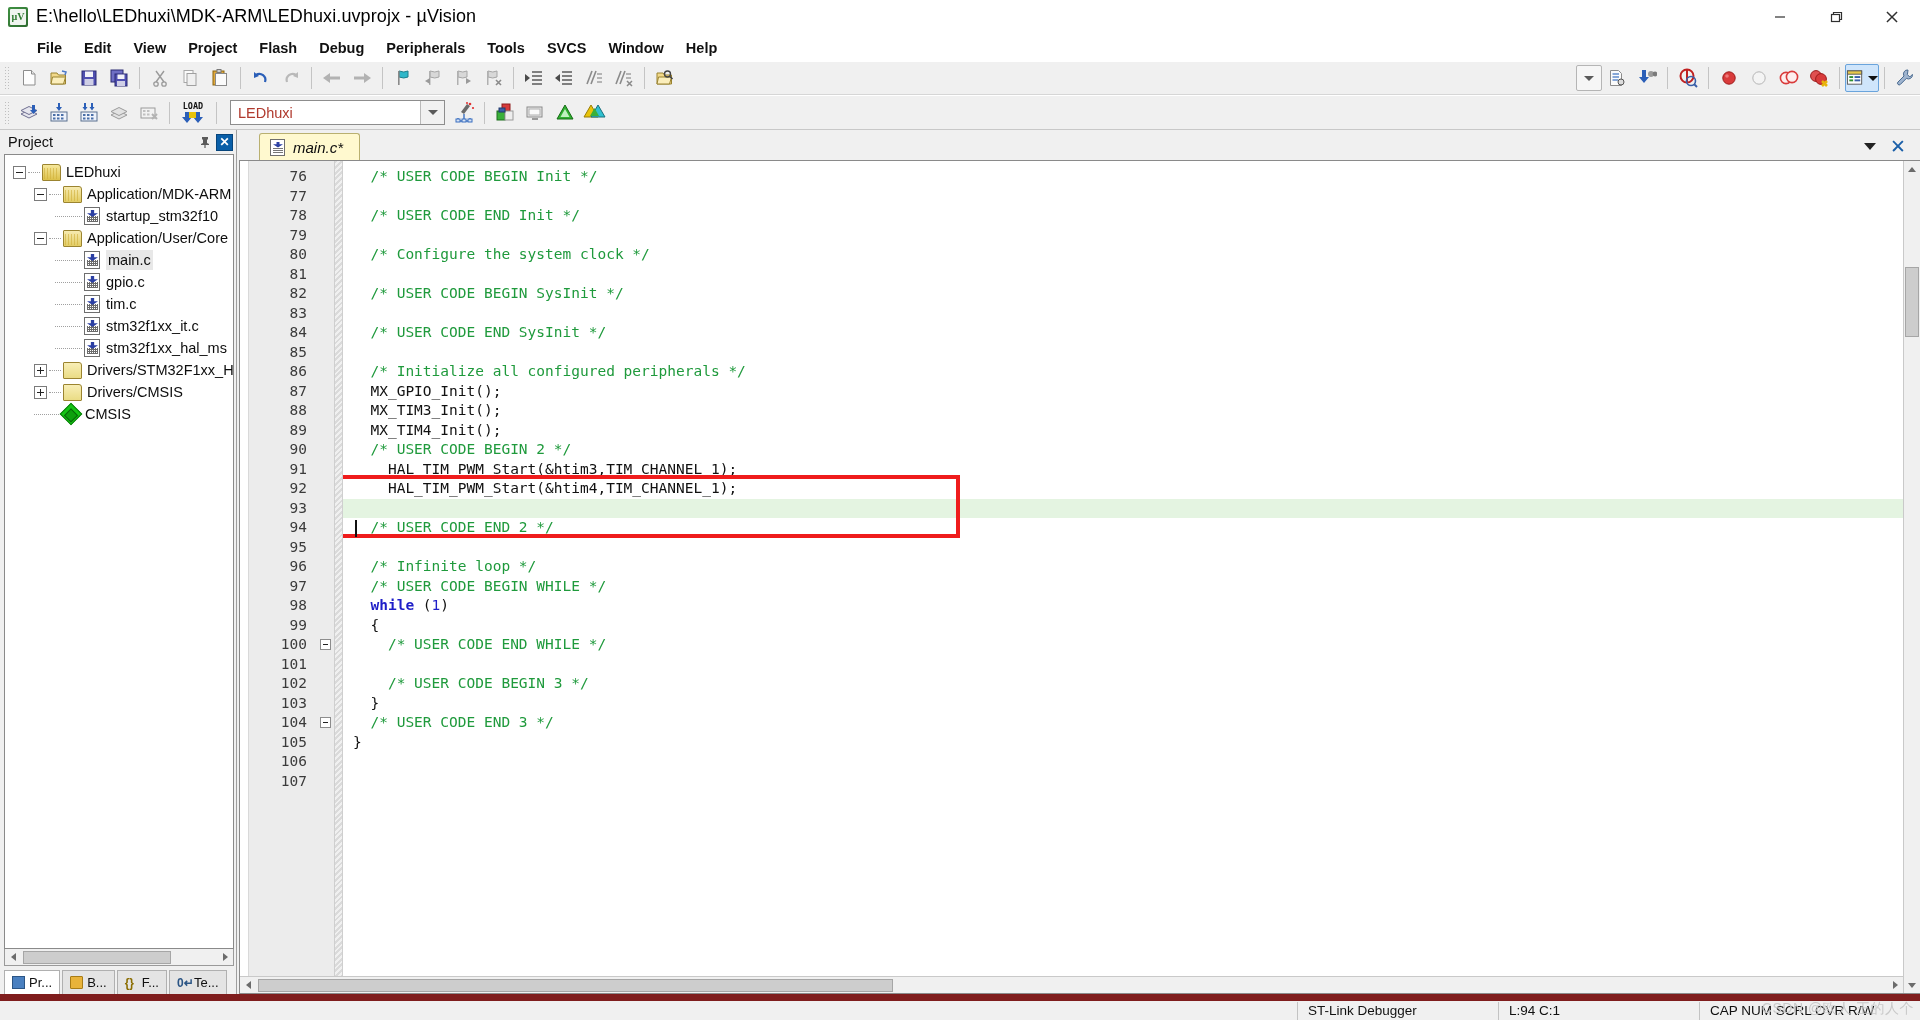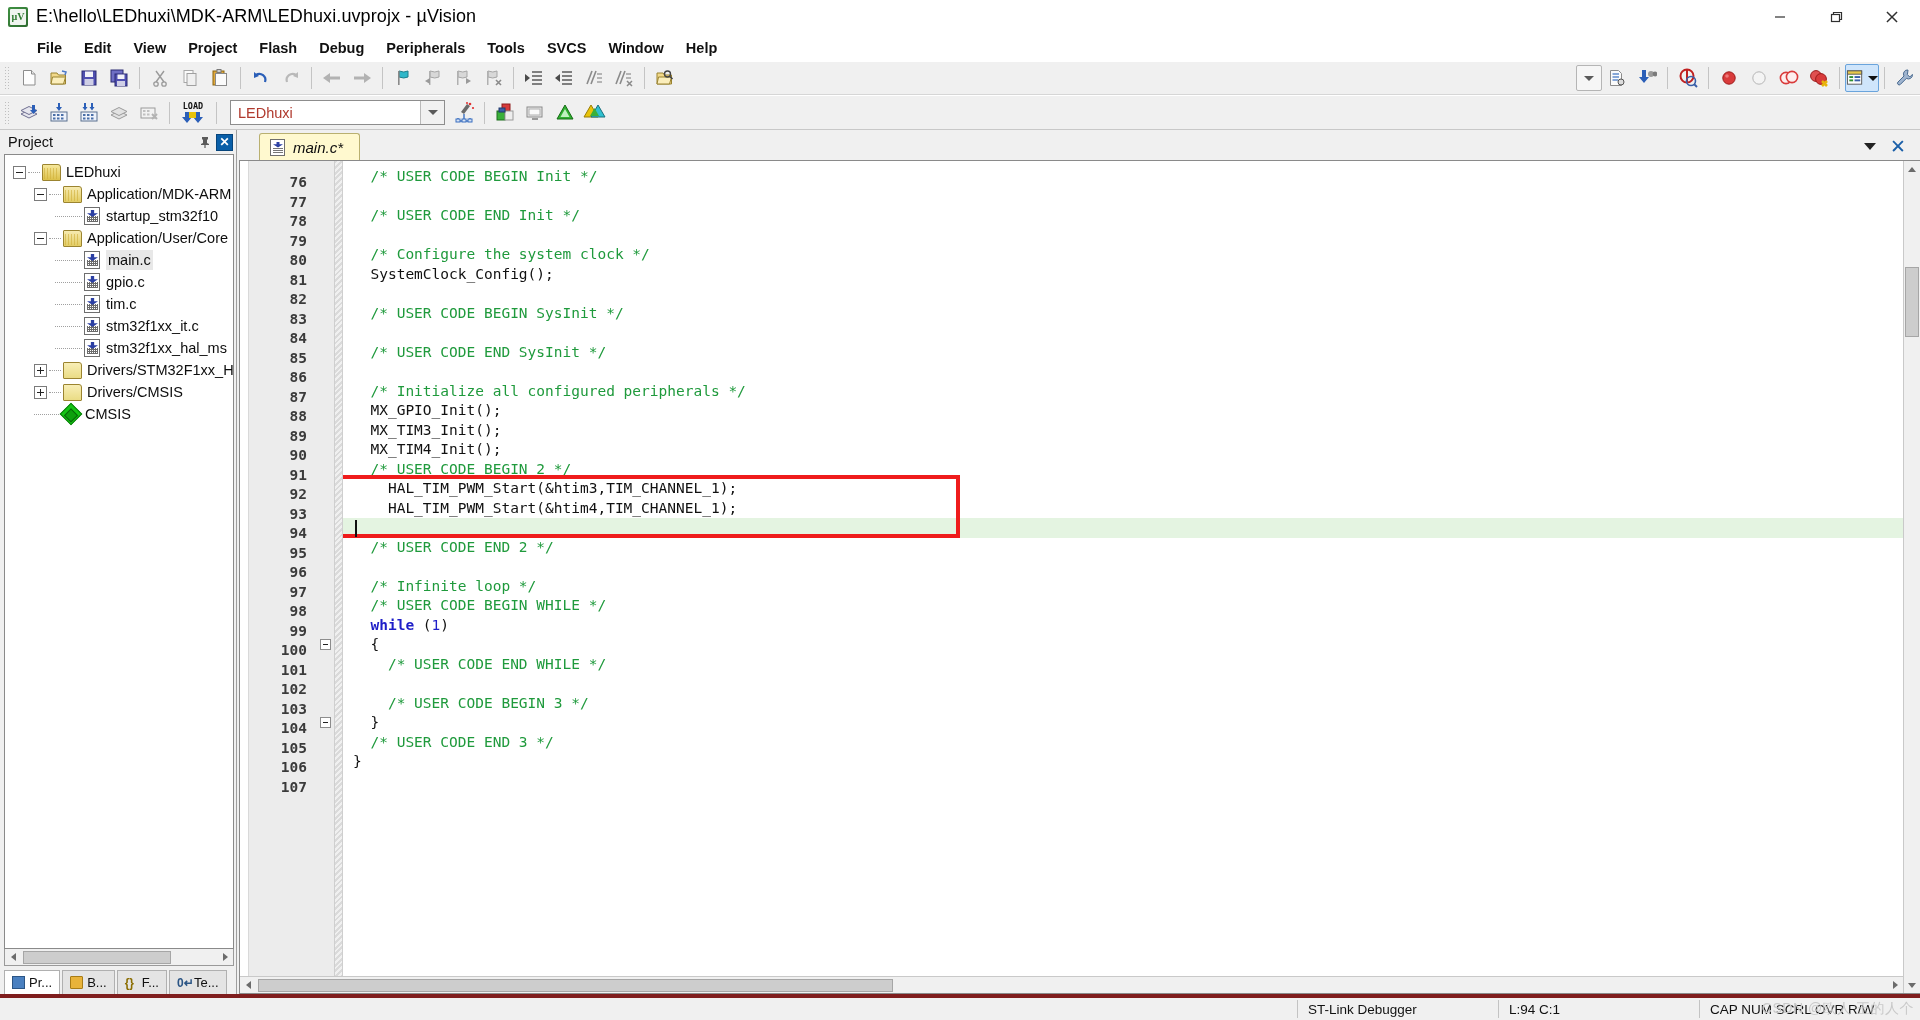--- a/index.html
+++ b/index.html
@@ -216,21 +216,21 @@
     flex: 1 1 auto; display: flex; min-height: 0;
     border: 1px solid #8a8a8a; border-right:none; margin-left: 2px; background:#ffffff;
     position: relative; overflow: hidden;
   }
   .code-scroll-x { display:flex; flex-direction:column; flex:1 1 auto; min-width:0; }
   .code-view { flex:1 1 auto; display:flex; min-height:0; position:relative; overflow:hidden; }
 
   .bookmark-col { width: 9px; flex:0 0 auto; background:#ffffff; border-right:1px solid #d9d9d9;}
   .gutter {
     width: 68px; flex: 0 0 auto; background: #ececec; text-align: right;
-    padding-top: 12px; position: relative; font-weight: bold;
+    padding-top: 6px; position: relative;
   }
   .gutter .ln {
     height: 19.5px; line-height: 19.5px; font-family: "DejaVu Sans Mono", monospace;
     font-size: 14.5px; color: #3b3b3b; padding-right: 10px; white-space:nowrap;
   }
   .fold-col { width: 17px; flex:0 0 auto; background:#ececec; padding-top:6px; position:relative; }
   .fold-box {
     position:absolute; left:3px; width:11px; height:11px; border:1px solid #8d8d8d; background:#fff;
   }
   .fold-box::before{content:"";position:absolute;left:2px;top:4px;width:5px;height:1px;background:#222;}
@@ -268,21 +268,21 @@
 
   .ed-hsb {
     height: 17px; min-height:17px; display:flex; align-items:center; background:#f0f0f0;
     border-top:1px solid #c9c9c9;
   }
   .ed-hsb .hsb-thumb2 { position:absolute; left:2px; top:1px; height:13px; width:635px; background:#cdcdcd; border:1px solid #a6a6a6;}
 
   
   .statusbar {
     height: 26px; min-height: 26px; display: flex; align-items: center;
-    background: #f0f0f0; border-top: 4px solid #7f1d1d; font-size: 13.5px; color: #111;
+    background: #f0f0f0; border-top: 7px solid #7f1d1d; font-size: 13.5px; color: #111;
   }
   .sb-cell { padding: 0 10px; height:26px; display:flex; align-items:center; white-space:nowrap; }
   .sb-div { width:1px; height:18px; background:#c3c3c3; }
   .sb-grow { flex: 1 1 auto; }
   .watermark {
     position:absolute; right: 6px; bottom: 2px; font-size: 14px; color: #c9c9c9;
     letter-spacing: .5px; white-space: nowrap; pointer-events:none;
   }
 </style>
 </head>
@@ -900,21 +900,20 @@
                 <div class="fold-box" style="top: 556px;"></div>
               </div>
             <div class="sepbar"></div>
             <div class="code-pane" id="codepane">
               <div class="redbox" id="redbox" style="left: -103px; top: 314px; width: 720px; height: 62.5px; border-color: rgb(239, 28, 28);"></div>
             <div class="cline"><span class="cmt">  /* USER CODE BEGIN Init */</span></div>
                 <div class="cline"><span></span></div>
                 <div class="cline"><span class="cmt">  /* USER CODE END Init */</span></div>
                 <div class="cline"><span></span></div>
                 <div class="cline"><span class="cmt">  /* Configure the system clock */</span></div>
-                <div class="cline"><span>  SystemClock_Config();</span></div>
                 <div class="cline"><span></span></div>
                 <div class="cline"><span class="cmt">  /* USER CODE BEGIN SysInit */</span></div>
                 <div class="cline"><span></span></div>
                 <div class="cline"><span class="cmt">  /* USER CODE END SysInit */</span></div>
                 <div class="cline"><span></span></div>
                 <div class="cline"><span class="cmt">  /* Initialize all configured peripherals */</span></div>
                 <div class="cline"><span>  MX_GPIO_Init();</span></div>
                 <div class="cline"><span>  MX_TIM3_Init();</span></div>
                 <div class="cline"><span>  MX_TIM4_Init();</span></div>
                 <div class="cline"><span class="cmt">  /* USER CODE BEGIN 2 */</span></div>

